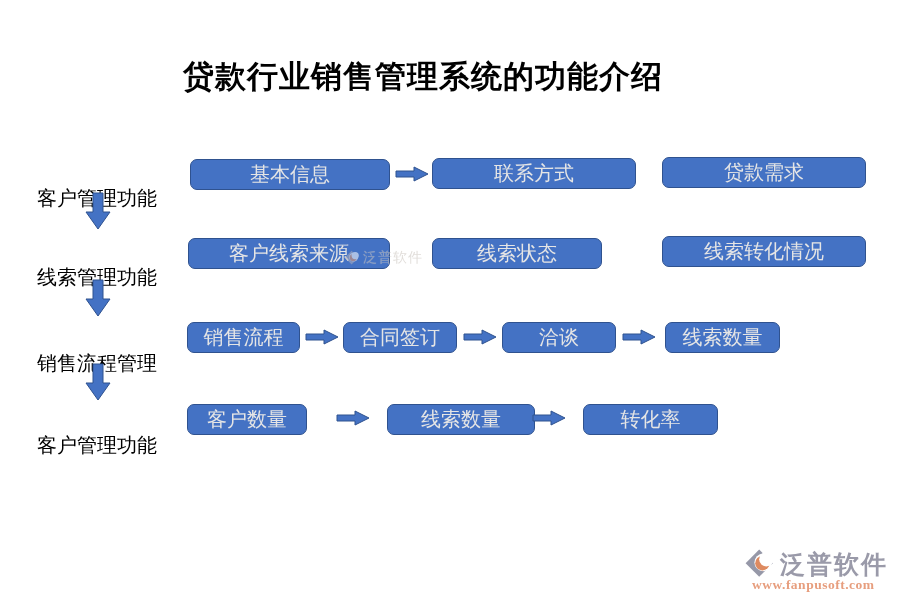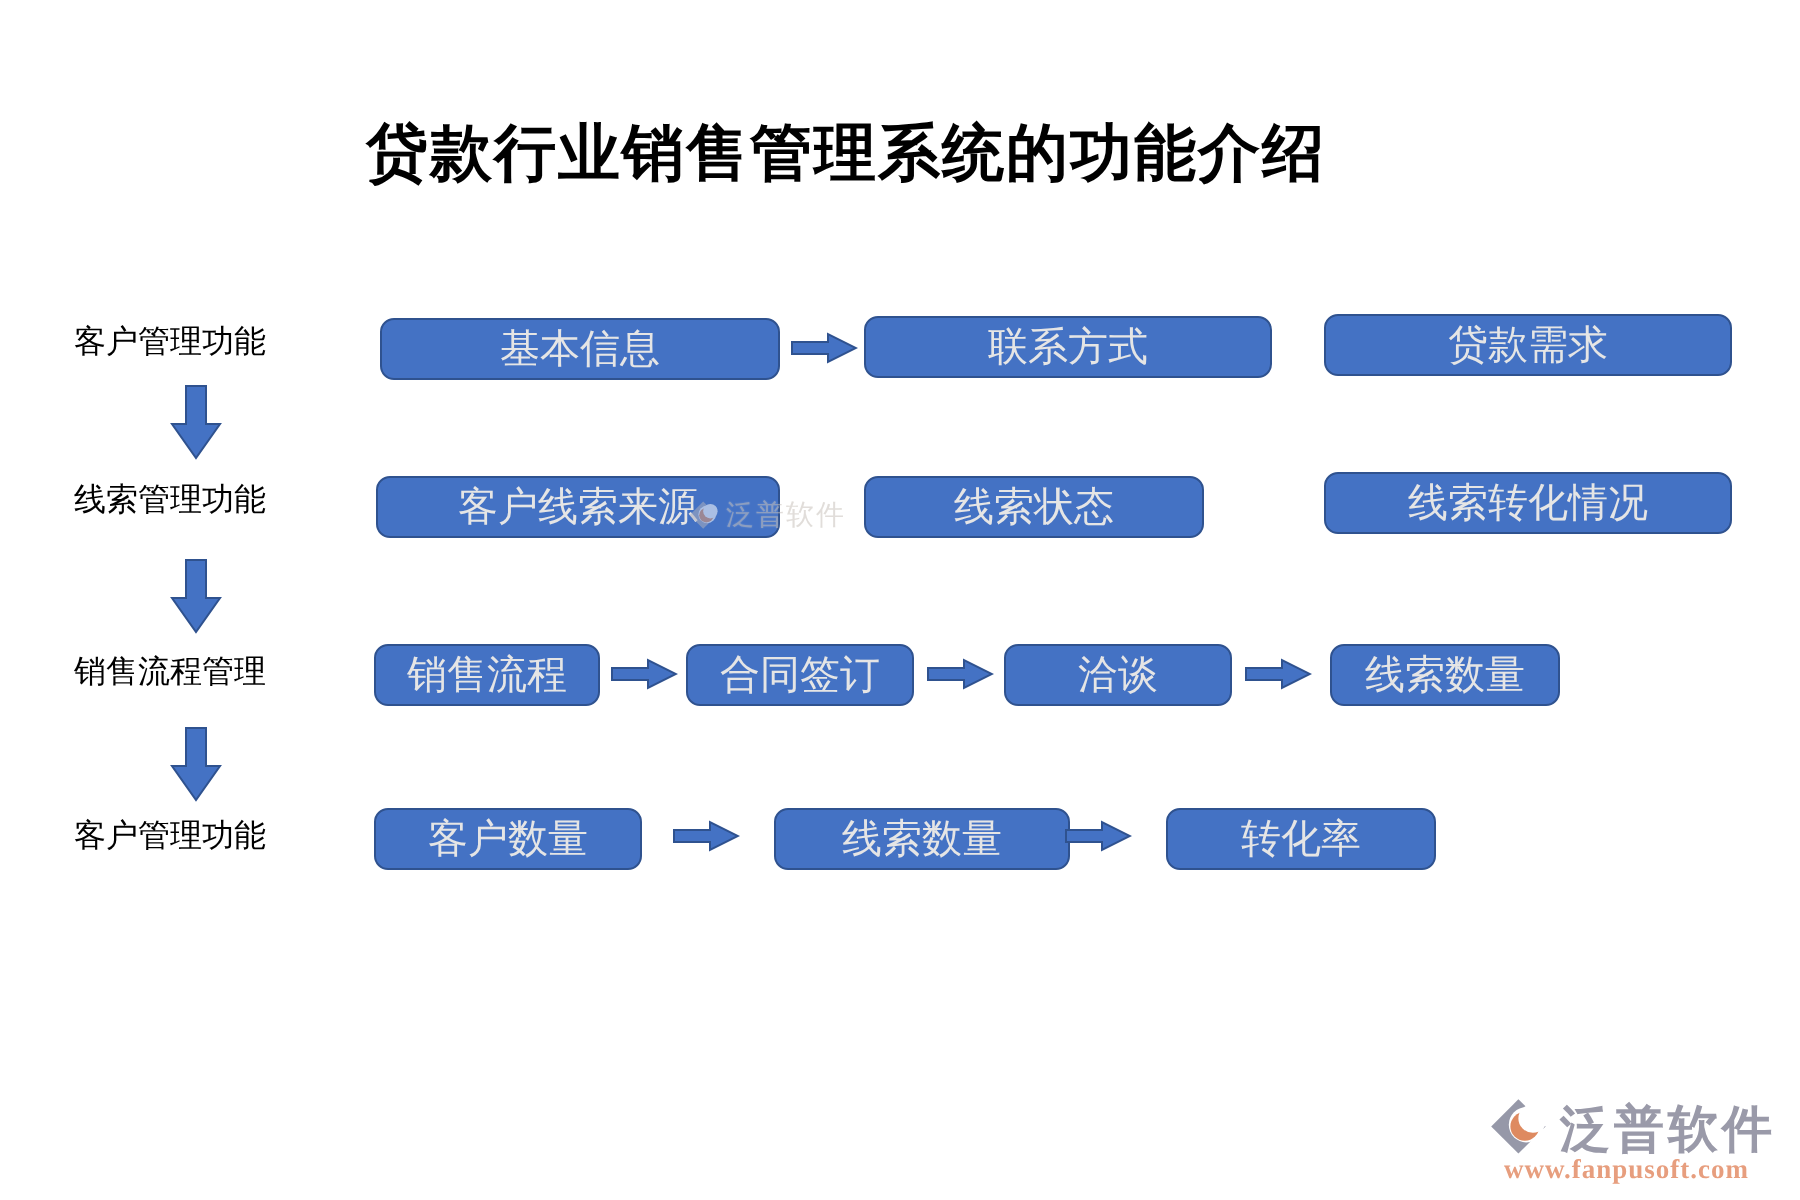--- a/index.html
+++ b/index.html
@@ -19,23 +19,24 @@
     width: 846px;
     text-align: center;
     font-size: 31px;
     font-weight: bold;
     color: #000000;
     letter-spacing: 1px;
     white-space: nowrap;
   }
   .row-label {
     position: absolute;
-    font-size: 16px;
+    font-size: 20px;
     color: #000000;
     white-space: nowrap;
+    margin-top: 24px;
   }
   .flow-box {
     position: absolute;
     height: 31px;
     background: #4472C4;
     border: 1px solid #2F528F;
     border-radius: 7px;
     box-sizing: border-box;
     color: #e5e5e5;
     font-size: 20px;
@@ -136,21 +137,21 @@
   <div class="flow-box" style="left:343px; top:322px; width:114px;">合同签订</div>
   <svg class="h-arrow" style="left:463px; top:328px;" viewBox="0 0 34 18">
     <path d="M1 6 H19 V2 L33 9 L19 16 V12 H1 Z" fill="#4472C4" stroke="#2F528F" stroke-width="1"></path>
   </svg>
   <div class="flow-box" style="left:502px; top:322px; width:114px;">洽谈</div>
   <svg class="h-arrow" style="left:622px; top:328px;" viewBox="0 0 34 18">
     <path d="M1 6 H19 V2 L33 9 L19 16 V12 H1 Z" fill="#4472C4" stroke="#2F528F" stroke-width="1"></path>
   </svg>
   <div class="flow-box" style="left:665px; top:322px; width:115px;">线索数量</div>
 
-  <div class="flow-box" style="left:187px; top:404px; width:134px;">客户数量</div>
+  <div class="flow-box" style="left:187px; top:404px; width:120px;">客户数量</div>
   <svg class="h-arrow" style="left:336px; top:409px;" viewBox="0 0 34 18">
     <path d="M1 6 H19 V2 L33 9 L19 16 V12 H1 Z" fill="#4472C4" stroke="#2F528F" stroke-width="1"></path>
   </svg>
   <div class="flow-box" style="left:387px; top:404px; width:148px;">线索数量</div>
   <svg class="h-arrow" style="left:532px; top:409px;" viewBox="0 0 34 18">
     <path d="M1 6 H19 V2 L33 9 L19 16 V12 H1 Z" fill="#4472C4" stroke="#2F528F" stroke-width="1"></path>
   </svg>
   <div class="flow-box" style="left:583px; top:404px; width:135px;">转化率</div>
 
   <div class="wm-br">

